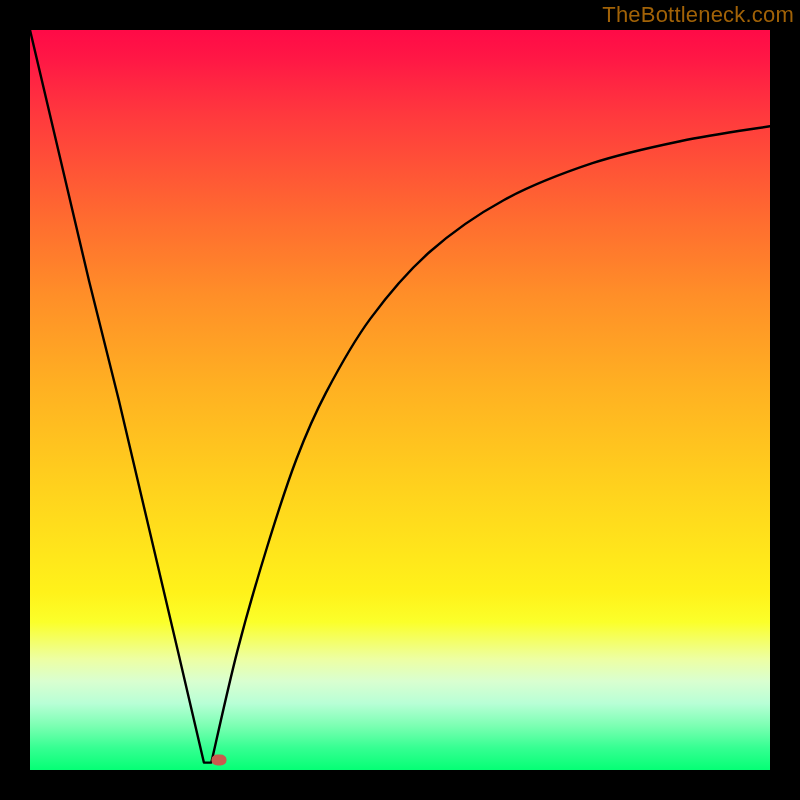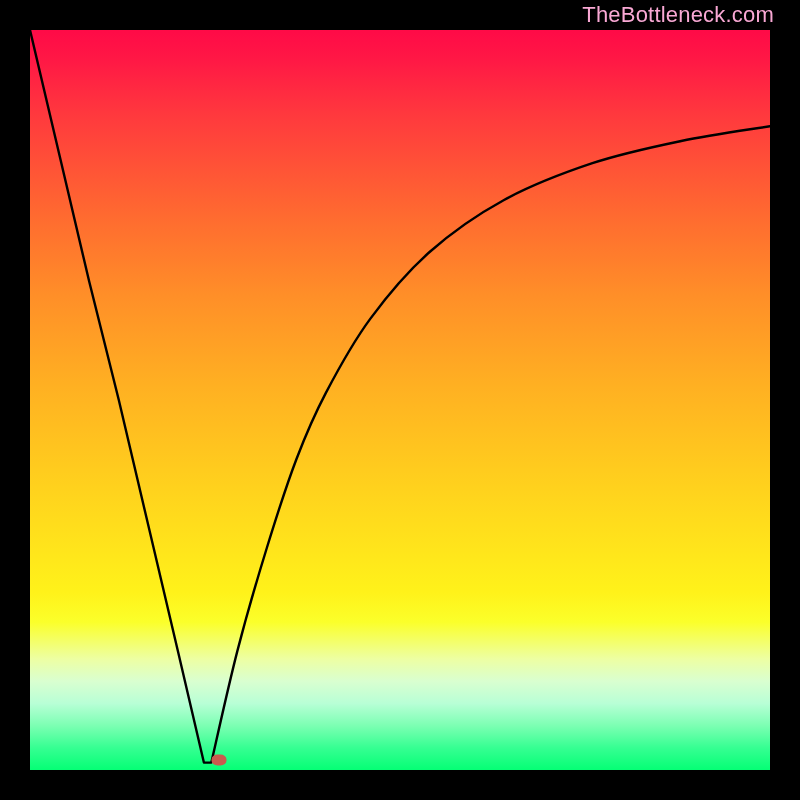--- a/index.html
+++ b/index.html
@@ -13,22 +13,22 @@
   }
   .frame {
     position: relative;
     width: 800px;
     height: 800px;
     background: #000;
   }
   .watermark {
     position: absolute;
     top: 2px;
-    right: 26px;
-    color: #f9a8d4;
+    right: 6px;
+    color: #a16207;
     font-size: 22px;
     font-weight: 500;
     letter-spacing: 0.2px;
     z-index: 20;
   }
   .plot-area {
     position: absolute;
     left: 30px;
     top: 30px;
     width: 740px;

